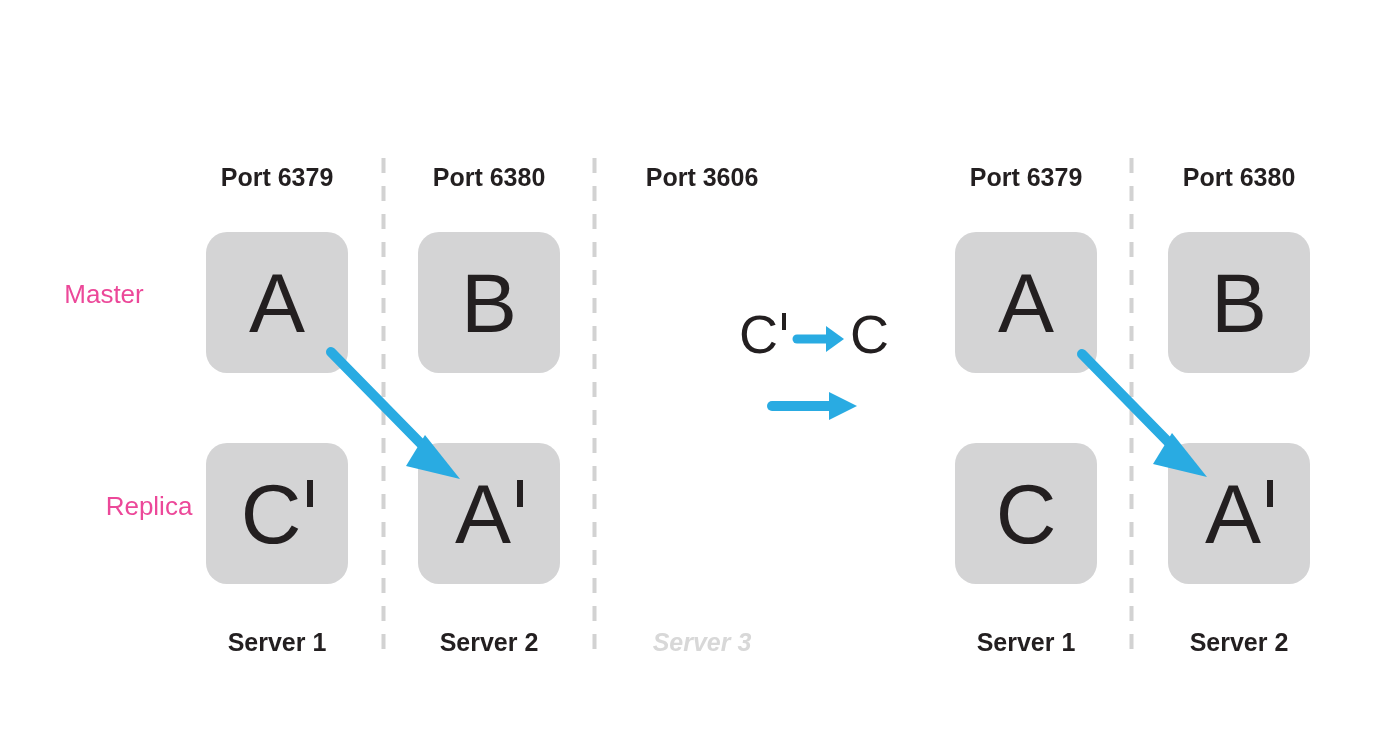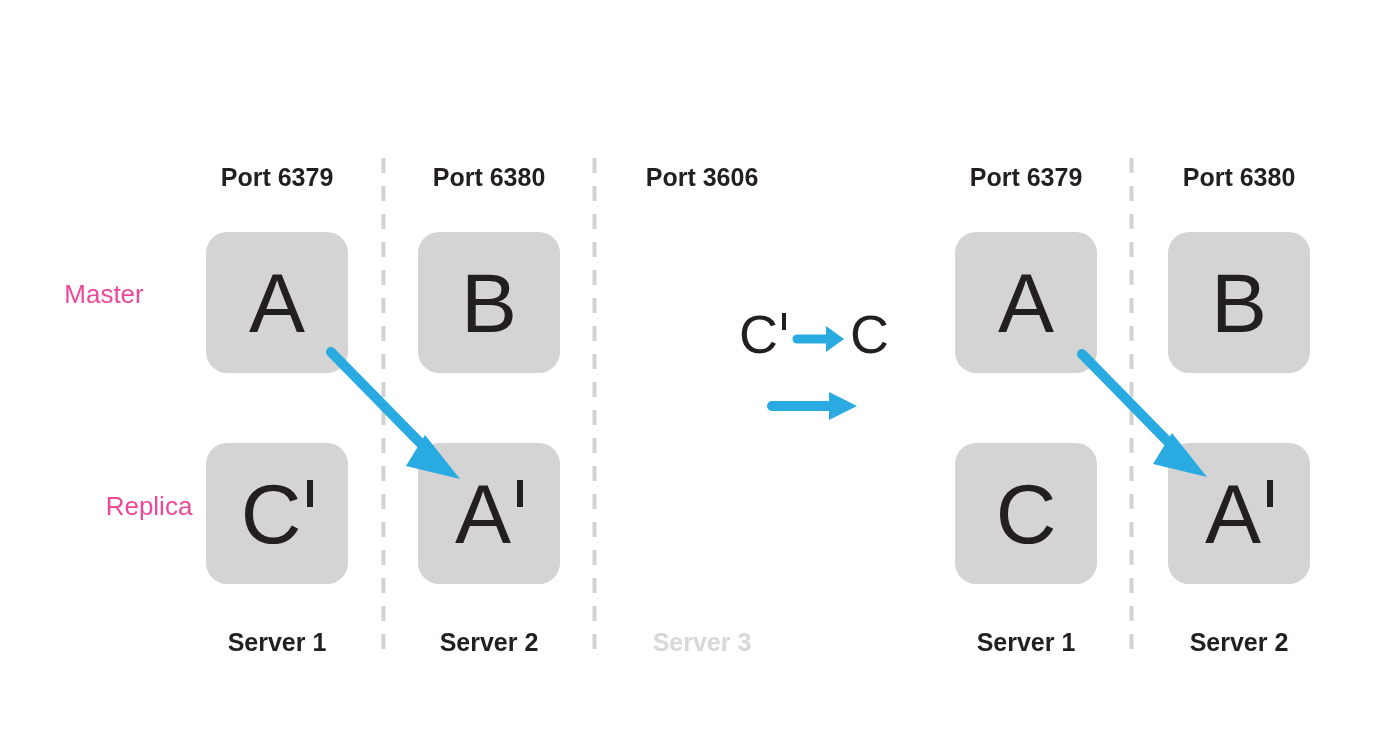--- a/index.html
+++ b/index.html
@@ -20,21 +20,21 @@
   }
   .abs{position:absolute;}
   .centered{transform:translateX(-50%);white-space:nowrap;}
   .title{
     font-size:46px;line-height:1.1;font-weight:400;
     color:var(--title);letter-spacing:0.5px;
   }
   .port-label,.server-label{
     font-size:25px;font-weight:700;color:var(--ink);line-height:1;
   }
-  .server-label.muted{color:var(--muted);}
+  .server-label.muted{color:var(--muted);font-style:italic;}
   .row-label{
     font-size:26px;font-weight:400;color:#ec4899;line-height:1;
   }
   .node{
     position:absolute;width:142px;height:141px;
     background:var(--box);border-radius:21px;
     display:flex;align-items:center;justify-content:center;
   }
   .node-letter{
     font-size:84px;font-weight:300;color:var(--ink);line-height:1;

